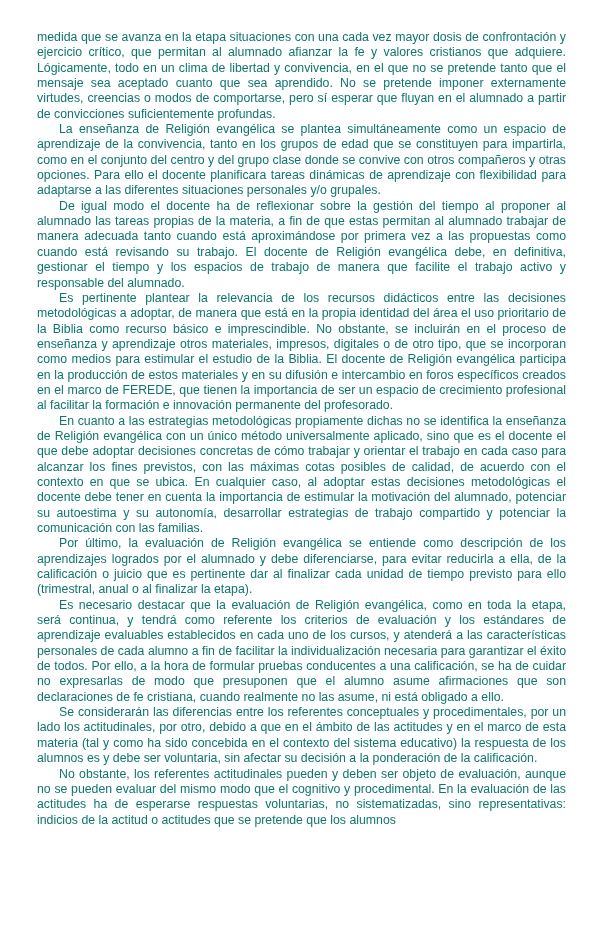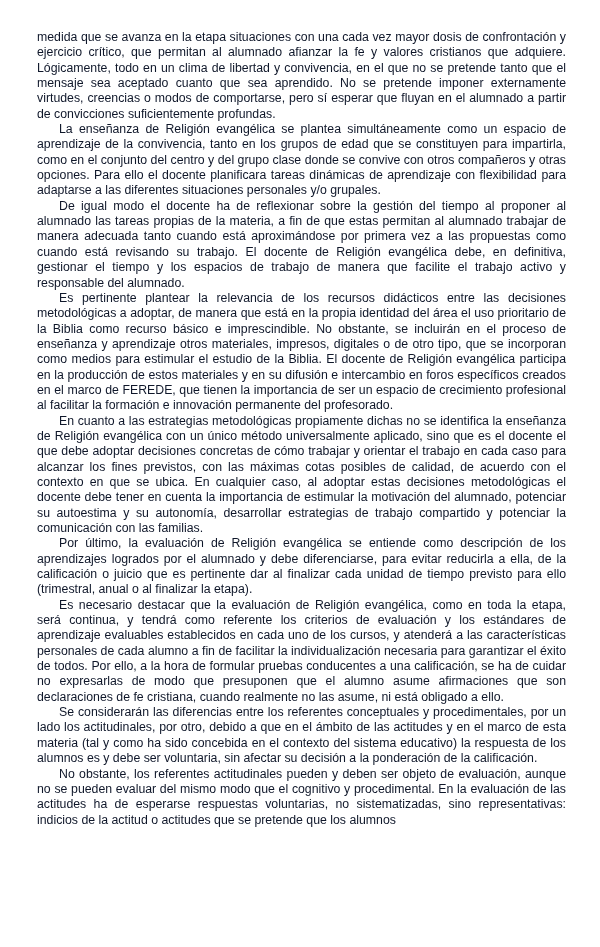--- a/index.html
+++ b/index.html
@@ -12,21 +12,21 @@
     width: 600px;
     height: 947px;
     background: #ffffff;
     padding: 30px 34px 0 37px;
     overflow: hidden;
   }
   .doc-body {
     font-family: "Liberation Sans", "DejaVu Sans", sans-serif;
     font-size: 12.3px;
     line-height: 15.35px;
-    color: #0f172a;
+    color: #0f766e;
     text-align: justify;
     text-justify: inter-word;
   }
   .para {
     margin: 0;
     padding: 0;
   }
   .para.indent {
     text-indent: 22px;
   }

